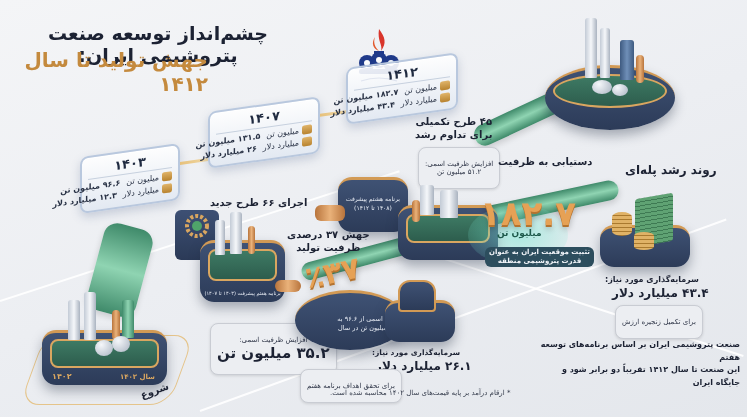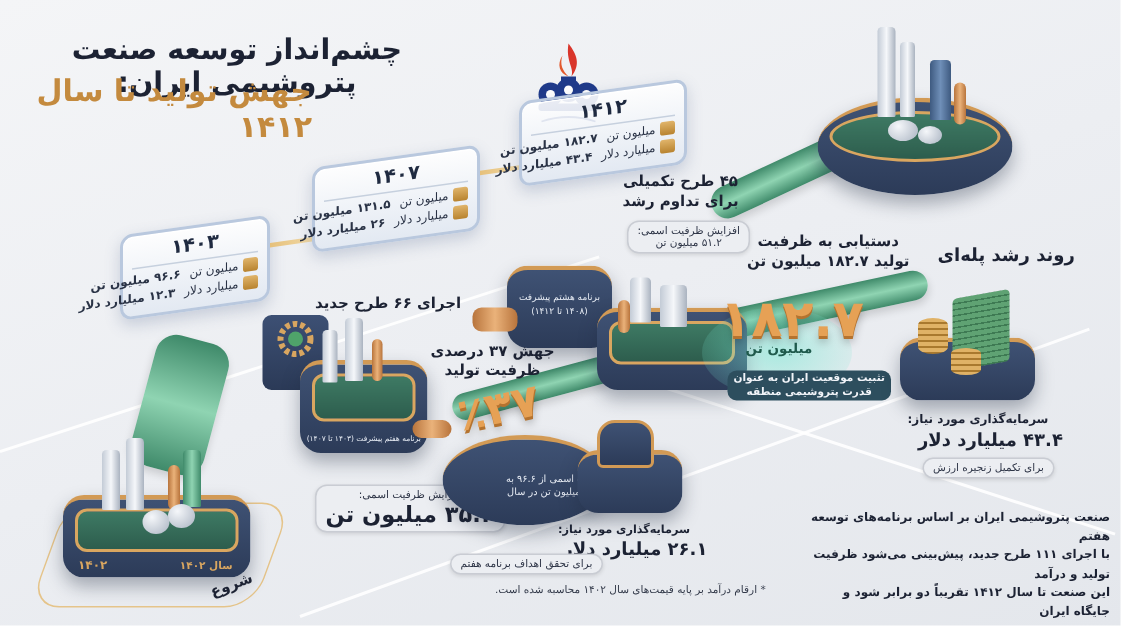--- a/index.html
+++ b/index.html
@@ -50,21 +50,21 @@
   .tank { position: absolute; background: radial-gradient(circle at 35% 30%,#f5f7fa,#a9b3c1); border-radius: 50%; }
   .copper { position: absolute; background: linear-gradient(90deg,#b8743c,#eab27a,#b8743c); border-radius: 6px; }
   .pipe-green { position: absolute; background: linear-gradient(180deg,#3f8a6a,#8fd4b2,#3f8a6a); border-radius: 14px; box-shadow: 0 3px 6px rgba(0,0,0,0.15); }
 
   .t { position: absolute; text-align: center; font-weight: bold; color: #1c2233; white-space: nowrap; }
   .pill {
     position: absolute;
     background: #eceef2;
     border: 1px solid #c9ccd3;
     border-radius: 8px;
-    padding: 2px 6px;
+    padding: 12px 6px;
     text-align: center;
     font-size: 7px;
     color: #2d3446;
     box-shadow: 0 1px 3px rgba(0,0,0,0.12);
   }
   .pill .big { font-size: 15px; font-weight: bold; color: #1c2233; display: block; }
 
   .gold-big { position: absolute; font-weight: bold; color: #e6a155; text-shadow: 0 2px 0 #b5732f, 0 4px 6px rgba(0,0,0,0.25); }
   .summary { left: 535px; top: 339px; width: 205px; font-size: 8px; line-height: 12.5px; color: #1c2233; font-weight: bold; text-align: right; }
   .footnote { left: 330px; top: 389px; font-size: 7px; color: #333a4a; }
@@ -165,21 +165,20 @@
 <div class="t" style="left:415px;top:115px;font-size:10px;line-height:13px;">
   <div>۴۵ طرح تکمیلی</div>
   <div>برای تداوم رشد</div>
 </div>
 <div class="pill" style="left:418px;top:147px;">
   <div>افزایش ظرفیت اسمی:</div>
   <div>۵۱.۲ میلیون تن</div>
 </div>
 <div class="t" style="left:498px;top:155px;font-size:10px;line-height:13px;">
   <div>دستیابی به ظرفیت</div>
-  <div>تولید ۱۸۲.۷ میلیون تن</div>
 </div>
 <div class="t" style="left:625px;top:163px;font-size:12px;">روند رشد پله‌ای</div>
 
 <div class="pipe-green" style="left:460px;top:195px;width:160px;height:20px;transform:rotate(-12deg);"></div>
 <div class="pipe-green" style="left:95px;top:225px;width:50px;height:90px;transform:rotate(15deg);"></div>
 <div class="pipe-green" style="left:300px;top:250px;width:110px;height:18px;transform:rotate(-15deg);"></div>
 
 <div class="platform" style="left:338px;top:177px;width:70px;height:55px;">
   <div style="position:absolute;top:14px;left:4px;right:4px;text-align:center;font-size:6px;color:#e8edf5;line-height:9px;">
     <div>برنامه هشتم پیشرفت</div>
@@ -260,18 +259,17 @@
 <div class="tower" style="left:68px;top:300px;width:12px;height:40px;"></div>
 <div class="tower" style="left:84px;top:292px;width:12px;height:48px;"></div>
 <div class="copper" style="left:112px;top:310px;width:8px;height:30px;"></div>
 <div class="tower" style="left:122px;top:300px;width:12px;height:38px;background:linear-gradient(90deg,#3f8a6a,#8fd4b2,#3f8a6a);"></div>
 <div class="tank" style="left:95px;top:340px;width:18px;height:16px;"></div>
 <div class="tank" style="left:112px;top:336px;width:18px;height:16px;"></div>
 <div class="t" style="left:140px;top:385px;font-size:10px;transform:rotate(-20deg);">شروع</div>
 
 <div class="abs summary">
   <div>صنعت پتروشیمی ایران بر اساس برنامه‌های توسعه هفتم</div>
-  <div>با اجرای ۱۱۱ طرح جدید، پیش‌بینی می‌شود ظرفیت تولید و درآمد</div>
   <div>این صنعت تا سال ۱۴۱۲ تقریباً دو برابر شود و جایگاه ایران</div>
 
 </div>
 
 <div class="abs footnote">* ارقام درآمد بر پایه قیمت‌های سال ۱۴۰۲ محاسبه شده است.</div>
 
 </body></html>

